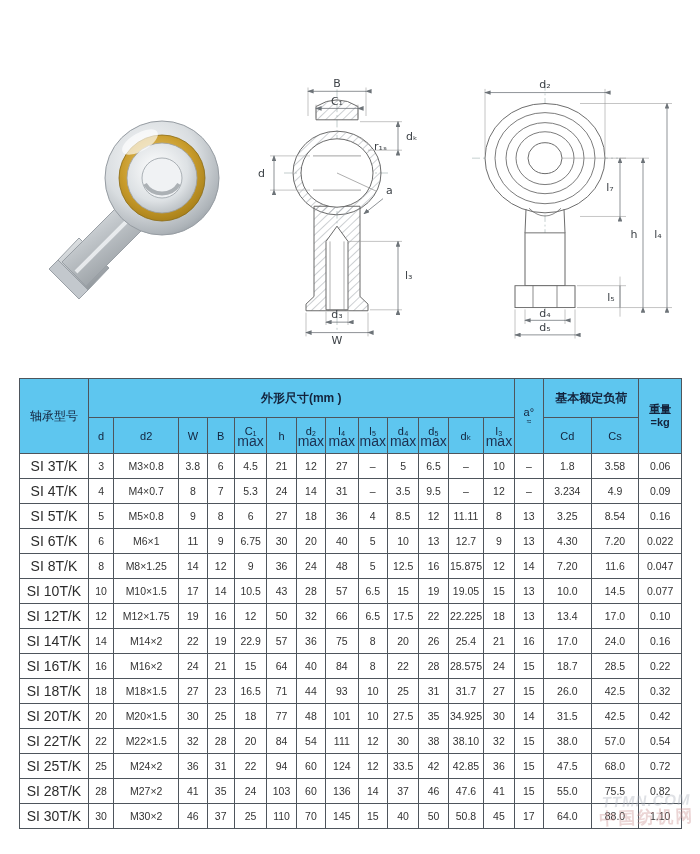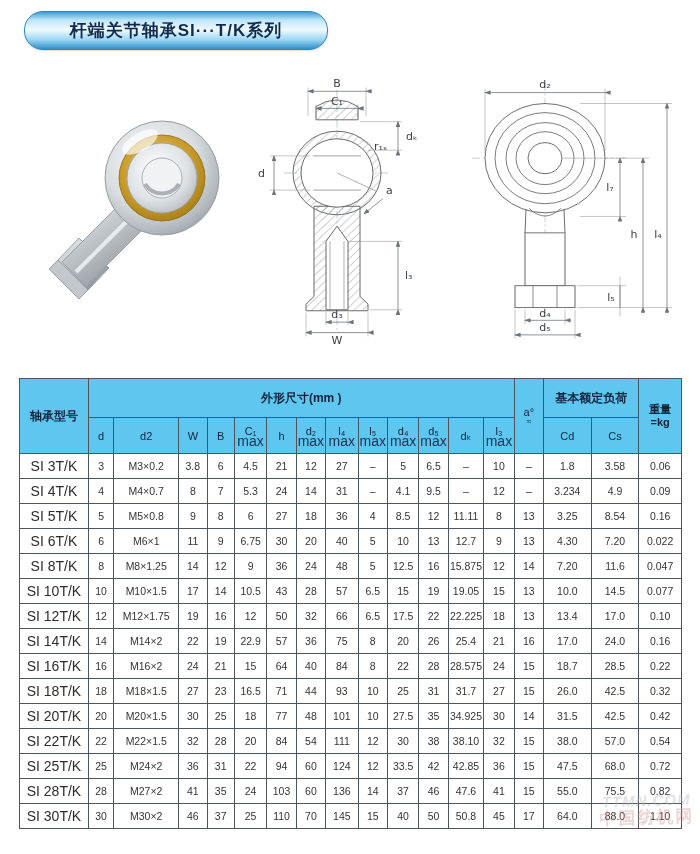--- a/index.html
+++ b/index.html
@@ -21,21 +21,21 @@
   .fig-front{left:430px;top:78px;}
   svg text{font-family:"DejaVu Sans",sans-serif;font-size:11px;fill:#3c4146;}
 
   
   .tbl-wrap{position:absolute;left:19px;top:378px;width:663px;}
   table{border-collapse:collapse;table-layout:fixed;width:663px;}
   th,td{border:1px solid #4e555c;text-align:center;vertical-align:middle;
         padding:0;overflow:hidden;white-space:nowrap;}
   thead th{background:#5ec6ef;color:#13233c;font-weight:normal;}
   th.grp{font-weight:bold;font-size:12px;}
-  th.model{font-weight:bold;font-size:12px;}
+  th.model{font-weight:normal;font-size:12px;}
   .colletter{font-size:11px;line-height:12px;}
   .colmax{font-size:14px;line-height:9px;color:#1d3050;}
   .angle-top{font-size:11px;line-height:12px;}
   .angle-approx{font-size:8px;line-height:8px;}
   .wtline{font-size:11px;font-weight:bold;line-height:13px;}
   thead tr.r1 th{height:38px;}
   thead tr.r2 th{height:35px;}
   tbody td{height:24px;background:#fff;color:#333;font-size:10.5px;}
   tbody td.mcell{font-size:14px;color:#2c2c2c;}
 
@@ -44,23 +44,20 @@
   .watermark{position:absolute;right:6px;top:792px;text-align:center;z-index:5;
              transform:rotate(-2deg);pointer-events:none;}
   .wm1{font-size:15px;font-style:italic;font-weight:bold;color:rgba(175,180,190,.40);letter-spacing:1px;}
   .wm2{font-size:17px;font-weight:bold;color:rgba(205,150,150,.40);letter-spacing:2px;margin-top:-3px;}
 </style>
 </head>
 <body>
 
 <div class="page">
 
-  <div class="banner">
-    <span>杆端关节轴承SI···T/K系列</span>
-  </div>
 
   <div class="fig fig-photo">
     <svg width="214" height="258" viewBox="0 0 214 258">
       <defs>
         <radialGradient id="silverHead" cx="40%" cy="35%" r="75%">
           <stop offset="0%" stop-color="#fbfcfd"></stop>
             <stop offset="55%" stop-color="#d9dde0"></stop>
           <stop offset="85%" stop-color="#aeb4b9"></stop>
             <stop offset="100%" stop-color="#8f969c"></stop>
         </radialGradient>
@@ -307,21 +304,21 @@
               <div class="colmax">max</div>
             </th>
             <th class="colletter">Cd</th>
             <th class="colletter">Cs</th>
           </tr>
       </thead>
       <tbody id="table-body">
           <tr>
             <td class="mcell">SI 3T/K</td>
             <td>3</td>
-            <td>M3×0.2</td>
+            <td>M3×0.8</td>
             <td>3.8</td>
             <td>6</td>
             <td>4.5</td>
             <td>21</td>
             <td>12</td>
             <td>27</td>
             <td>–</td>
             <td>5</td>
             <td>6.5</td>
             <td>–</td>
@@ -335,21 +332,21 @@
             <td class="mcell">SI 4T/K</td>
             <td>4</td>
             <td>M4×0.7</td>
             <td>8</td>
             <td>7</td>
             <td>5.3</td>
             <td>24</td>
             <td>14</td>
             <td>31</td>
             <td>–</td>
-            <td>4.1</td>
+            <td>3.5</td>
             <td>9.5</td>
             <td>–</td>
             <td>12</td>
             <td>–</td>
             <td>3.234</td>
             <td>4.9</td>
             <td>0.09</td>
           </tr>
           <tr>
             <td class="mcell">SI 5T/K</td>

